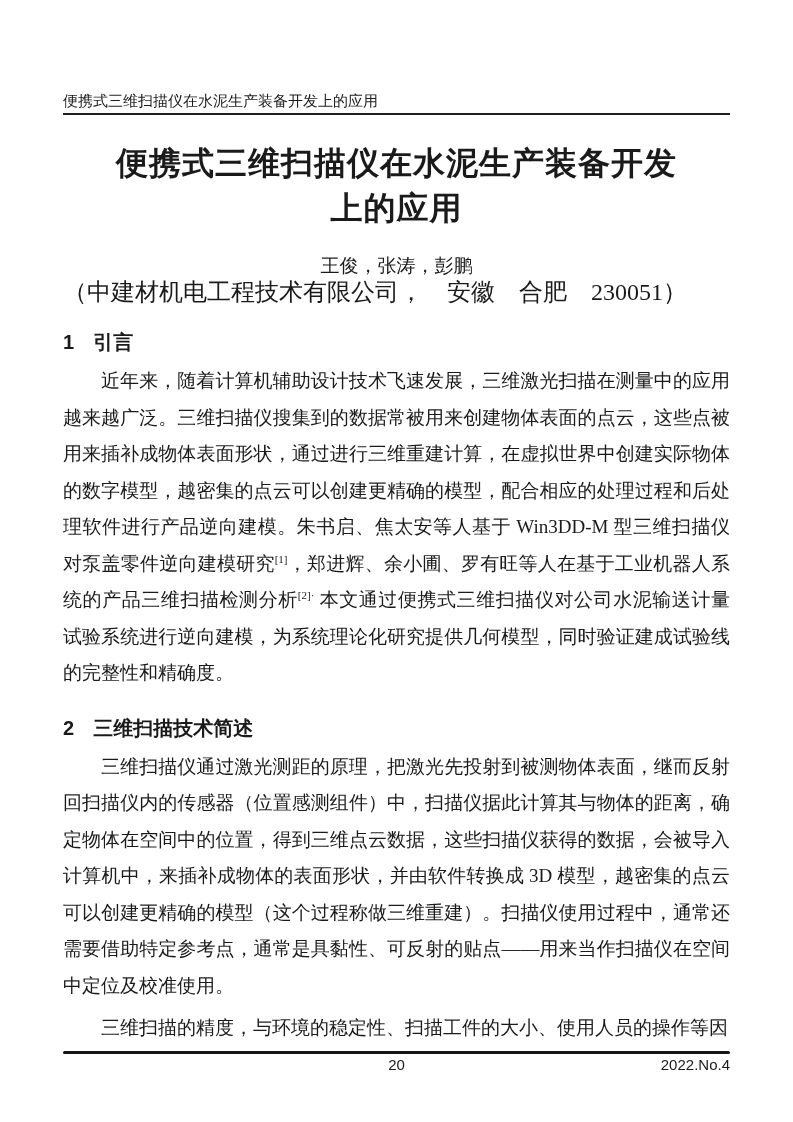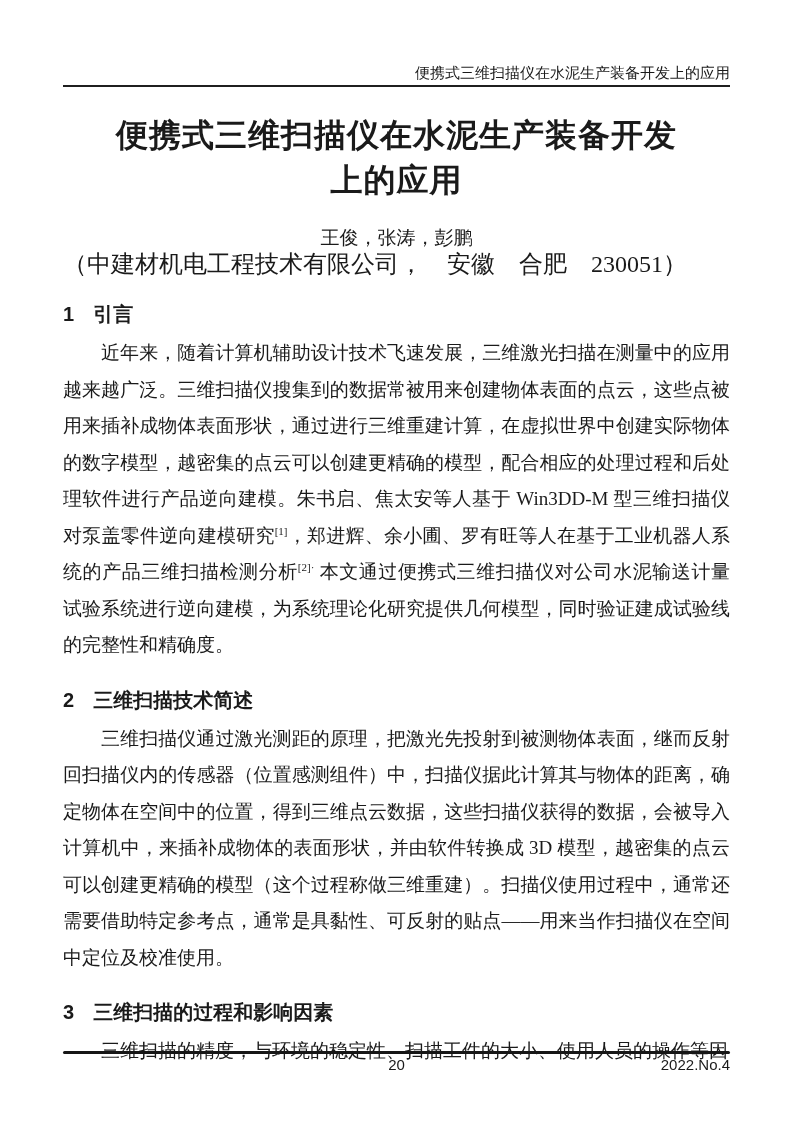--- a/index.html
+++ b/index.html
@@ -10,22 +10,22 @@
     background: #ffffff;
     color: #1a1a1a;
     font-family: "Liberation Serif", "DejaVu Serif", serif;
     overflow: hidden;
     box-sizing: border-box;
   }
   .content { margin: 0 63px; }
 
   
   .running-header {
-    padding-top: 62px;
-    text-align: right;
+    padding-top: 90px;
+    text-align: left;
     font-size: 15px;
     line-height: 22px;
     border-bottom: 2px solid #1f1f1f;
     padding-bottom: 1px;
   }
 
   
   .article-title {
     margin-top: 26px;
     text-align: center;
@@ -126,23 +126,20 @@
     </div>
 
     <div class="section">
       <div class="section-heading">
         <span class="sec-num">2</span><span>三维扫描技术简述</span>
       </div>
       <p class="body-para">三维扫描仪通过激光测距的原理，把激光先投射到被测物体表面，继而反射回扫描仪内的传感器（位置感测组件）中，扫描仪据此计算其与物体的距离，确定物体在空间中的位置，得到三维点云数据，这些扫描仪获得的数据，会被导入计算机中，来插补成物体的表面形状，并由软件转换成 3D 模型，越密集的点云可以创建更精确的模型（这个过程称做三维重建）。扫描仪使用过程中，通常还需要借助特定参考点，通常是具黏性、可反射的贴点——用来当作扫描仪在空间中定位及校准使用。</p>
     </div>
 
     <div class="section">
-      <div class="section-heading">
-        <span class="sec-num">3</span><span>三维扫描的过程和影响因素</span>
-      </div>
       <p class="body-para">三维扫描的精度，与环境的稳定性、扫描工件的大小、使用人员的操作等因</p>
     </div>
 
   </div>
 
   <div class="footer">
     <div class="footer-rule"></div>
     <div class="footer-row">
       <span class="page-number">20</span>
       <span class="issue">2022.No.4</span>

